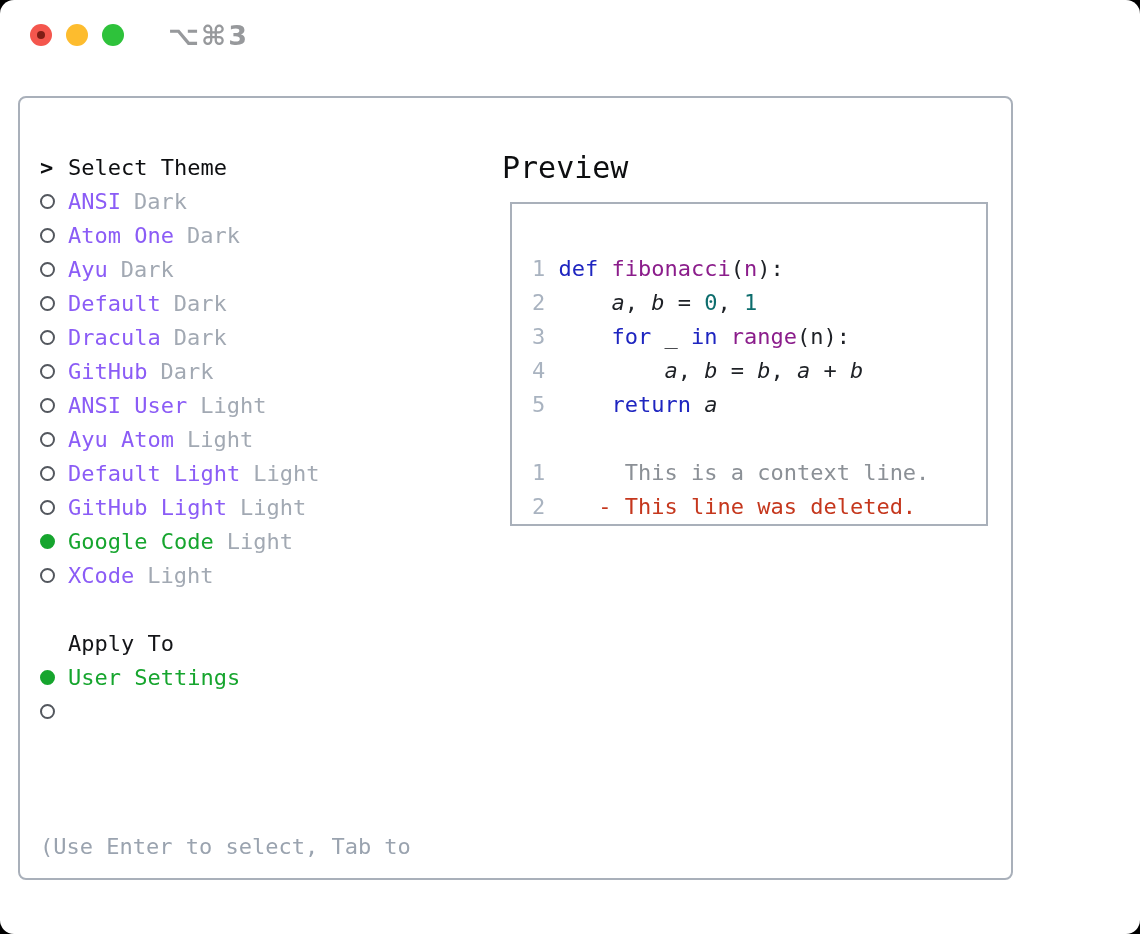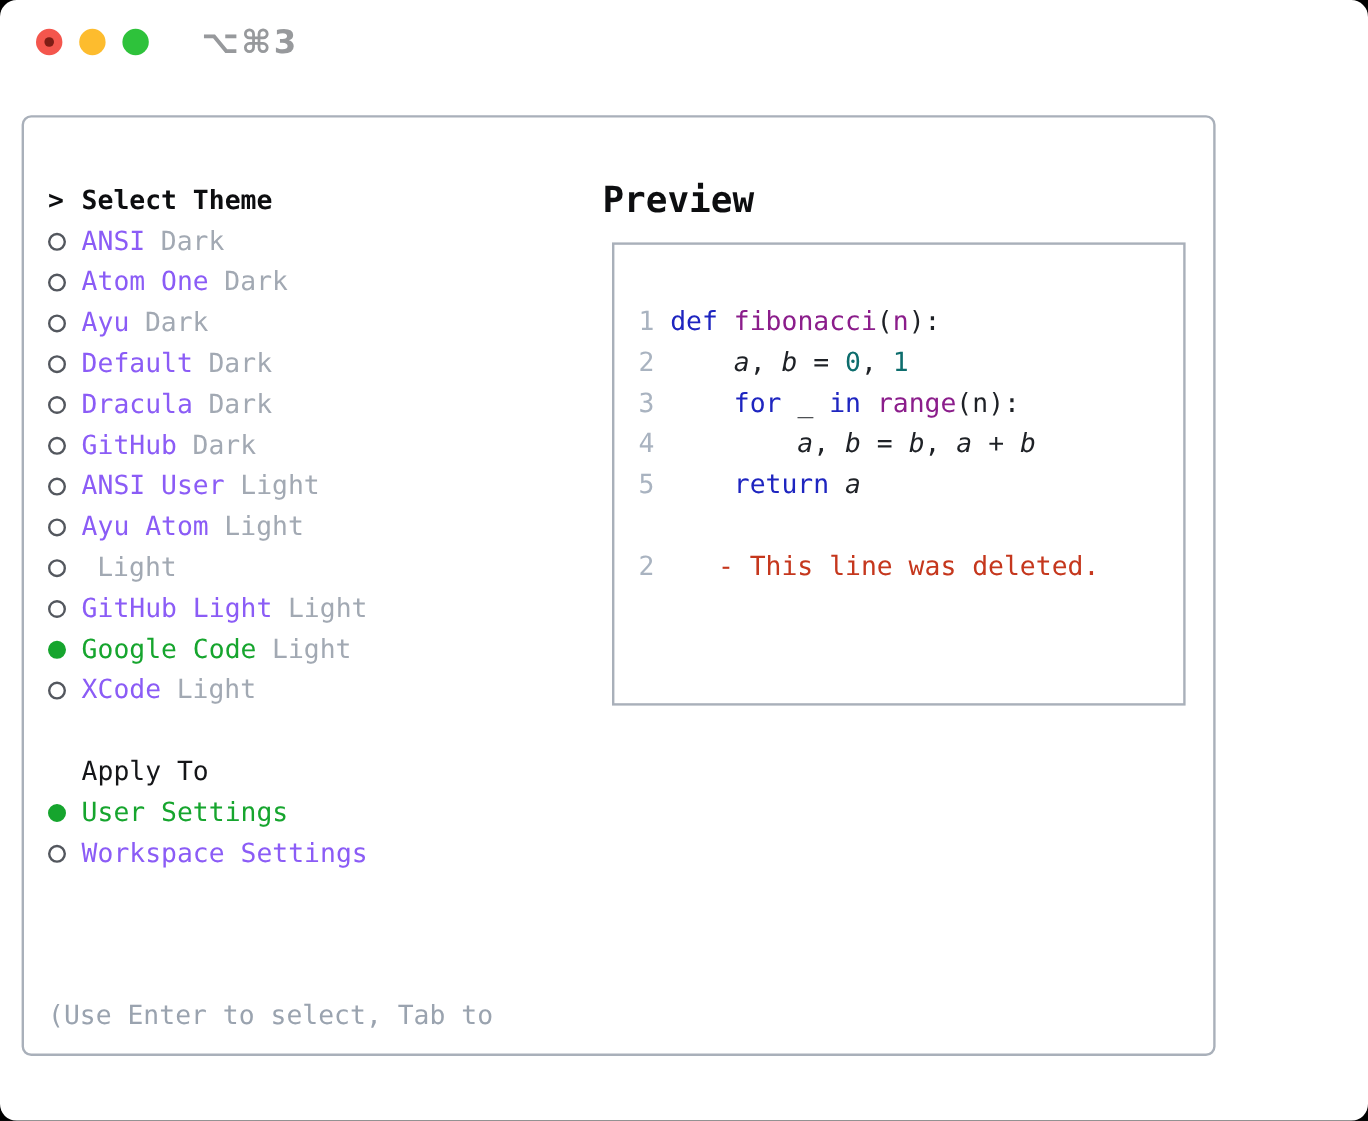--- a/index.html
+++ b/index.html
@@ -35,38 +35,38 @@
   .panel{
     position:absolute;left:18px;top:96px;width:995px;height:784px;
     border:2px solid #a9b0ba;border-radius:8px;box-sizing:border-box;
     background:#fff;
   }
   .row{display:flex;align-items:center;height:34px;font-size:22px;white-space:pre;}
   .marker{width:28px;display:flex;align-items:center;flex:0 0 28px;}
   .chev{font-weight:bold;color:#0d0e10;}
   .radio{width:15px;height:15px;border:2px solid #53575e;border-radius:50%;box-sizing:border-box;}
   .radio.sel{background:var(--accent);border-color:var(--accent);}
-  .h1{font-weight:bold;color:#0d0e10;}
+  .h1{font-weight:normal;color:#0d0e10;}
   .item-name{color:#8b5cf6;}
   .item-name.sel{color:var(--accent);}
   .item-variant{color:var(--muted);margin-left:13px;}
   .theme-list{position:absolute;left:20px;top:52px;}
   .apply-list{position:absolute;left:20px;top:528px;}
   .apply-header{color:#141518;}
   .hint{
     position:absolute;left:20px;top:664px;
     font-size:22px;line-height:34px;color:#9aa3af;white-space:pre;
   }
   
   .preview-heading{
     position:absolute;left:482px;top:52px;height:34px;
     display:flex;align-items:center;font-size:30px;
   }
   .preview-box{
-    position:absolute;left:490px;top:104px;width:478px;height:386px;
+    position:absolute;left:490px;top:104px;width:478px;height:324px;
     border:2px solid #a9b0ba;box-sizing:border-box;background:#fff;overflow:hidden;
   }
   .code{margin:48px 0 0 20px;}
   .code-line{height:34px;line-height:34px;font-size:22px;white-space:pre;}
   .tk-num{color:var(--ln);}
   .tk-kw{color:var(--kw);}
   .tk-fn{color:var(--fn);}
   .tk-lit{color:var(--lit);}
   .tk-txt{color:#1e2126;}
   .tk-var{color:#1e2126;font-style:italic;}
@@ -99,51 +99,52 @@
       </div>
       <div id="theme-rows">
           <div class="row"><span class="marker"><span class="radio"></span></span><span class="item-name">ANSI</span><span class="item-variant">Dark</span></div>
           <div class="row"><span class="marker"><span class="radio"></span></span><span class="item-name">Atom One</span><span class="item-variant">Dark</span></div>
           <div class="row"><span class="marker"><span class="radio"></span></span><span class="item-name">Ayu</span><span class="item-variant">Dark</span></div>
           <div class="row"><span class="marker"><span class="radio"></span></span><span class="item-name">Default</span><span class="item-variant">Dark</span></div>
           <div class="row"><span class="marker"><span class="radio"></span></span><span class="item-name">Dracula</span><span class="item-variant">Dark</span></div>
           <div class="row"><span class="marker"><span class="radio"></span></span><span class="item-name">GitHub</span><span class="item-variant">Dark</span></div>
           <div class="row"><span class="marker"><span class="radio"></span></span><span class="item-name">ANSI User</span><span class="item-variant">Light</span></div>
           <div class="row"><span class="marker"><span class="radio"></span></span><span class="item-name">Ayu Atom</span><span class="item-variant">Light</span></div>
-          <div class="row"><span class="marker"><span class="radio"></span></span><span class="item-variant">Light</span></div>
+          <div class="row"><span class="marker"><span class="radio"></span></span><span class="item-name">Default Light</span><span class="item-variant">Light</span></div>
           <div class="row"><span class="marker"><span class="radio"></span></span><span class="item-name">GitHub Light</span><span class="item-variant">Light</span></div>
           <div class="row"><span class="marker"><span class="radio sel"></span></span><span class="item-name sel">Google Code</span><span class="item-variant">Light</span></div>
           <div class="row"><span class="marker"><span class="radio"></span></span><span class="item-name">XCode</span><span class="item-variant">Light</span></div>
         </div>
     </div>
 
     <div class="preview-heading">
       <span class="h1">Preview</span>
     </div>
 
     <div class="preview-box">
       <div class="code" id="code-block">
           <div class="code-line"><span class="tk-num">1 </span><span class="tk-kw">def</span><span class="tk-txt"> </span><span class="tk-fn">fibonacci</span><span class="tk-txt">(</span><span class="tk-fn">n</span><span class="tk-txt">):</span></div>
           <div class="code-line"><span class="tk-num">2 </span><span class="tk-txt">    </span><span class="tk-var">a</span><span class="tk-txt">, </span><span class="tk-var">b</span><span class="tk-txt"> = </span><span class="tk-lit">0</span><span class="tk-txt">, </span><span class="tk-lit">1</span></div>
           <div class="code-line"><span class="tk-num">3 </span><span class="tk-txt">    </span><span class="tk-kw">for</span><span class="tk-txt"> _ </span><span class="tk-kw">in</span><span class="tk-txt"> </span><span class="tk-fn">range</span><span class="tk-txt">(n):</span></div>
           <div class="code-line"><span class="tk-num">4 </span><span class="tk-txt">        </span><span class="tk-var">a</span><span class="tk-txt">, </span><span class="tk-var">b</span><span class="tk-txt"> = </span><span class="tk-var">b</span><span class="tk-txt">, </span><span class="tk-var">a</span><span class="tk-txt"> + </span><span class="tk-var">b</span></div>
           <div class="code-line"><span class="tk-num">5 </span><span class="tk-txt">    </span><span class="tk-kw">return</span><span class="tk-txt"> </span><span class="tk-var">a</span></div>
           <div class="code-line"></div>
+          <div class="code-line"><span class="tk-num">1 </span><span class="tk-ctx">     This is a context line.</span></div>
           <div class="code-line"><span class="tk-num">2 </span><span class="tk-del">   - This line was deleted.</span></div>
         </div>
     </div>
 
     <div class="apply-list">
       <div class="row">
         <span class="marker"></span>
         <span class="apply-header">Apply To</span>
       </div>
       <div id="apply-rows">
           <div class="row"><span class="marker"><span class="radio sel"></span></span><span class="item-name sel">User Settings</span></div>
-          <div class="row"><span class="marker"><span class="radio"></span></span><span class="item-name">Workspace Settings</span></div>
+          <div class="row"><span class="marker"><span class="radio"></span></span></div>
         </div>
     </div>
 
     <div class="hint">
       <div>(Use Enter to select, Tab to</div>
       <div>change focus)</div>
     </div>
 
   </div>
 </div>

